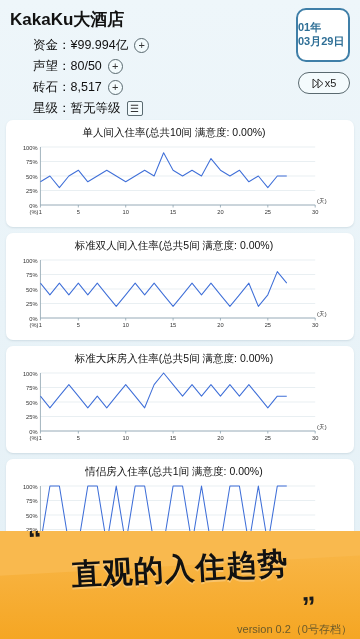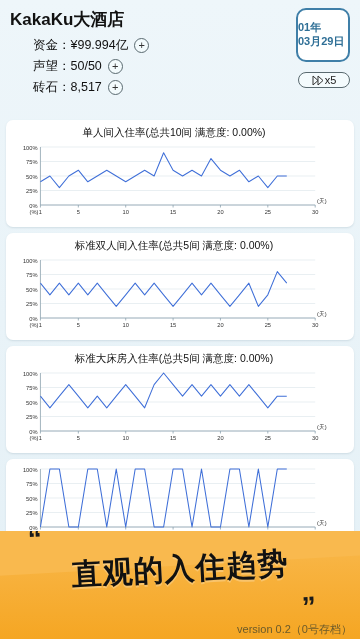--- a/index.html
+++ b/index.html
@@ -51,21 +51,21 @@
     position: absolute; top: 8px; right: 10px;
     width: 54px; height: 54px;
     border: 2px solid #3f7fa8; border-radius: 10px;
     background: #ffffff;
     display: flex; flex-direction: column;
     align-items: flex-start; justify-content: center;
     color: #2f6f96; font-size: 11px; font-weight: bold; line-height: 1.25;
   }
   .speed-chip {
     position: absolute; top: 72px; right: 10px;
-    min-width: 52px; height: 16px;
+    min-width: 52px; height: 22px;
     border: 1.5px solid #5a6a70; border-radius: 11px;
     background: #f4fbfd;
     display: flex; align-items: center; justify-content: center;
     gap: 0; font-size: 11px; color: #222;
     padding: 0 6px;
   }
 
   
   .charts {
     position: absolute; top: 120px; left: 6px; width: 348px;
@@ -125,26 +125,30 @@
 <div class="screen">
 
   <div class="header">
     <div class="title">KakaKu大酒店</div>
 
     <div class="stat-row">
       <span class="stat-label">资金：¥99.994亿</span>
       <span class="plus-btn">+</span>
     </div>
     <div class="stat-row">
-      <span class="stat-label">声望：50/50</span>
+      <span class="stat-label">声望：80/50</span>
       <span class="plus-btn">+</span>
     </div>
     <div class="stat-row">
       <span class="stat-label">砖石：8,517</span>
       <span class="plus-btn">+</span>
+    </div>
+    <div class="stat-row">
+      <span class="stat-label">星级：暂无等级</span>
+      <span class="list-btn">☰</span>
     </div>
   </div>
 
   <div class="date-card">
     <span>01年</span>
     <span>03月29日</span>
   </div>
 
   <div class="speed-chip">
     <svg width="13" height="11" viewBox="0 0 13 11">
@@ -261,20 +265,21 @@
             <line x1="322" y1="64" x2="322" y2="66.5" stroke="#8aa0ad" stroke-width="0.8"></line>
             <text x="322" y="73" text-anchor="middle" font-size="6" fill="#333" font-family="&quot;Liberation Sans&quot;, sans-serif">30</text>
             <text x="32" y="73" text-anchor="end" font-size="6" fill="#333" font-family="&quot;Liberation Sans&quot;, sans-serif">(%)</text>
             <text x="324" y="62" text-anchor="start" font-size="6" fill="#333" font-family="&quot;Liberation Sans&quot;, sans-serif">(天)</text>
             <polyline points="34,29.200000000000003 43.93103448275862,40.8 53.86206896551724,29.200000000000003 63.79310344827586,17.599999999999994 73.72413793103448,29.200000000000003 83.65517241379311,40.8 93.58620689655172,29.200000000000003 103.51724137931035,40.8 113.44827586206897,29.200000000000003 123.37931034482759,17.599999999999994 133.31034482758622,29.200000000000003 143.24137931034483,40.8 153.17241379310343,17.599999999999994 163.10344827586206,6 173.0344827586207,17.599999999999994 182.96551724137933,29.200000000000003 192.89655172413794,17.599999999999994 202.82758620689654,29.200000000000003 212.75862068965517,17.599999999999994 222.68965517241378,29.200000000000003 232.62068965517244,17.599999999999994 242.55172413793105,29.200000000000003 252.48275862068965,17.599999999999994 262.41379310344826,29.200000000000003 272.34482758620686,40.8 282.27586206896547,29.200000000000003 292.2068965517241,29.200000000000003" fill="none" stroke="#3f6fd8" stroke-width="1.1" stroke-linejoin="round"></polyline>
           </svg>
       </div>
     </div>
 
     <div class="panel">
+      <div class="panel-title">情侣房入住率(总共1间 满意度: 0.00%)</div>
       <div class="plot-wrap">
         <svg viewBox="0 0 348 84" preserveAspectRatio="none">
             <line x1="34" y1="64" x2="322" y2="64" stroke="#dfe7ec" stroke-width="0.7"></line>
             <text x="31" y="66.6" text-anchor="end" font-size="6" fill="#333" font-family="&quot;Liberation Sans&quot;, sans-serif">0%</text>
             <line x1="34" y1="49.5" x2="322" y2="49.5" stroke="#dfe7ec" stroke-width="0.7"></line>
             <text x="31" y="52.1" text-anchor="end" font-size="6" fill="#333" font-family="&quot;Liberation Sans&quot;, sans-serif">25%</text>
             <line x1="34" y1="35" x2="322" y2="35" stroke="#dfe7ec" stroke-width="0.7"></line>
             <text x="31" y="37.6" text-anchor="end" font-size="6" fill="#333" font-family="&quot;Liberation Sans&quot;, sans-serif">50%</text>
             <line x1="34" y1="20.5" x2="322" y2="20.5" stroke="#dfe7ec" stroke-width="0.7"></line>
             <text x="31" y="23.1" text-anchor="end" font-size="6" fill="#333" font-family="&quot;Liberation Sans&quot;, sans-serif">75%</text>

